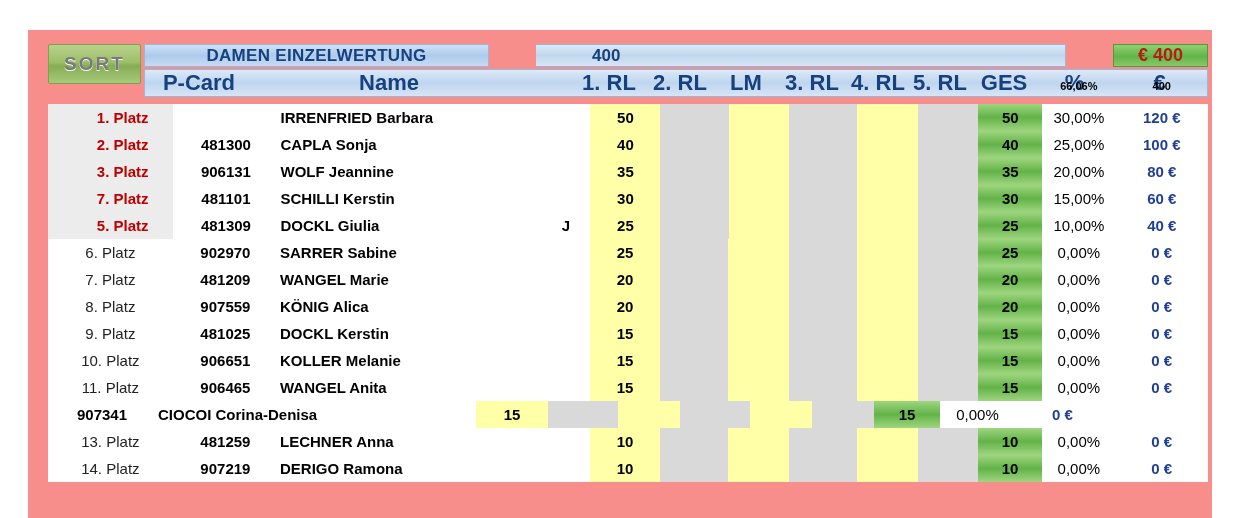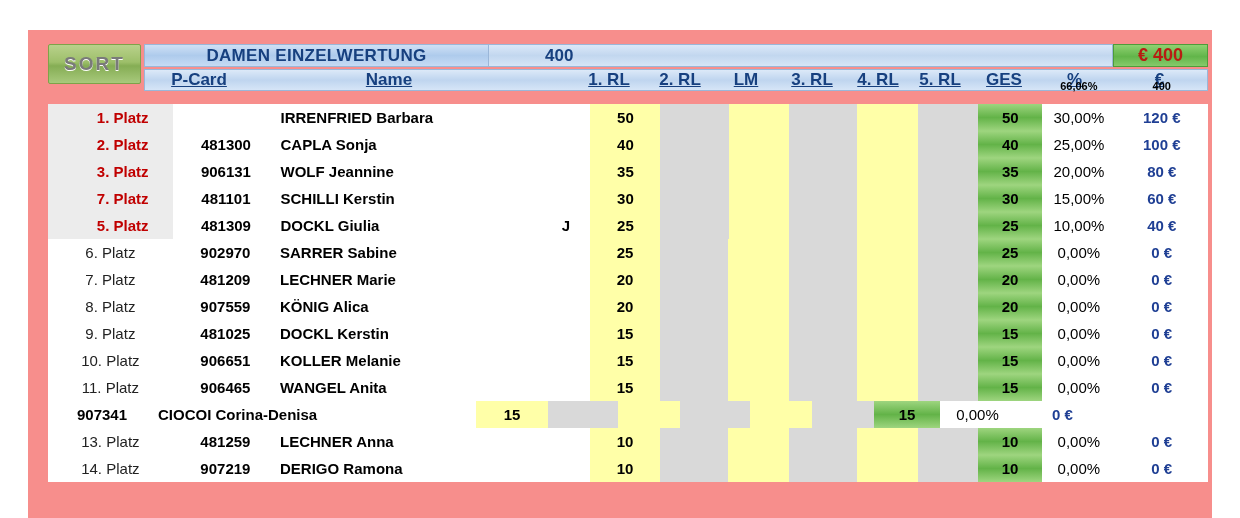--- a/index.html
+++ b/index.html
@@ -60,20 +60,21 @@
   .hdr-right {
     flex: 1;
     display: flex;
     flex-direction: column;
   }
   .title-bar {
     height: 27px;
     display: flex;
     align-items: stretch;
     margin-left: 3px;
+    gap: 47px;
   }
   .title-cell {
     width: 345px;
     background: linear-gradient(to bottom, #cfe0f5 0%, #aecbec 50%, #c6dbf4 100%);
     border: 1px solid #9ab6d8;
     box-sizing: border-box;
     display: flex;
     align-items: center;
     justify-content: center;
     font-size: 17px;
@@ -111,22 +112,21 @@
     height: 30px;
     margin-left: 3px;
     margin-top: 2px;
     background: linear-gradient(to bottom, #dce9f8 0%, #bfd5ef 50%, #d6e5f7 100%);
     border: 1px solid #9ab6d8;
     box-sizing: border-box;
     display: flex;
     align-items: center;
     color: #17407f;
     font-weight: bold;
-    font-size: 17px;
-    text-decoration: underline;
+    font-size: 22px;
   }
   .sub-bar {
     height: 24px;
     display: flex;
     align-items: center;
     font-size: 11px;
     font-weight: bold;
     color: #000000;
   }
 
@@ -342,21 +342,21 @@
           <div class="c-rl3 cell-rl3"></div>
           <div class="c-rl4 cell-rl4"></div>
           <div class="c-rl5 cell-rl5"></div>
           <div class="c-ges cell-ges">25</div>
           <div class="c-pct cell-pct">0,00%</div>
           <div class="c-eur cell-eur">0 €</div>
         </div>
         <div class="row">
           <div class="c-rank cell-rank">7. Platz</div>
           <div class="c-pcard cell-pcard">481209</div>
-          <div class="c-name cell-name">LECHNER Marie</div>
+          <div class="c-name cell-name">WANGEL Marie</div>
           <div class="c-j cell-j"></div>
           <div class="c-rl1 cell-rl1">20</div>
           <div class="c-rl2 cell-rl2"></div>
           <div class="c-lm cell-lm"></div>
           <div class="c-rl3 cell-rl3"></div>
           <div class="c-rl4 cell-rl4"></div>
           <div class="c-rl5 cell-rl5"></div>
           <div class="c-ges cell-ges">20</div>
           <div class="c-pct cell-pct">0,00%</div>
           <div class="c-eur cell-eur">0 €</div>

